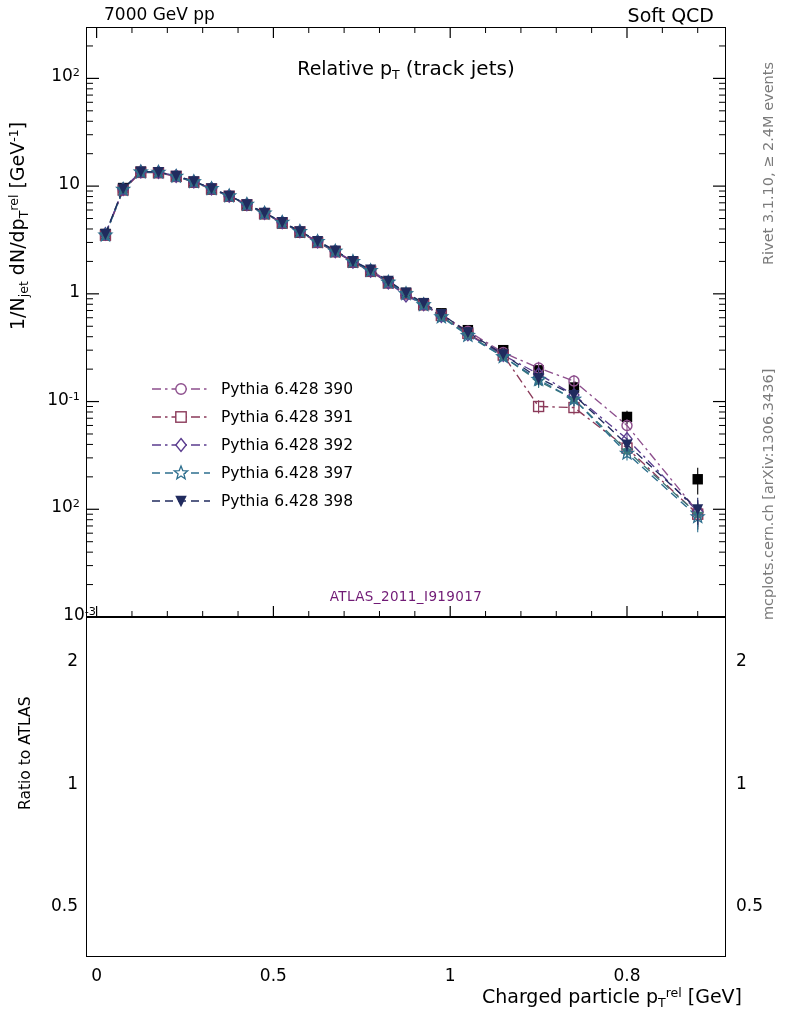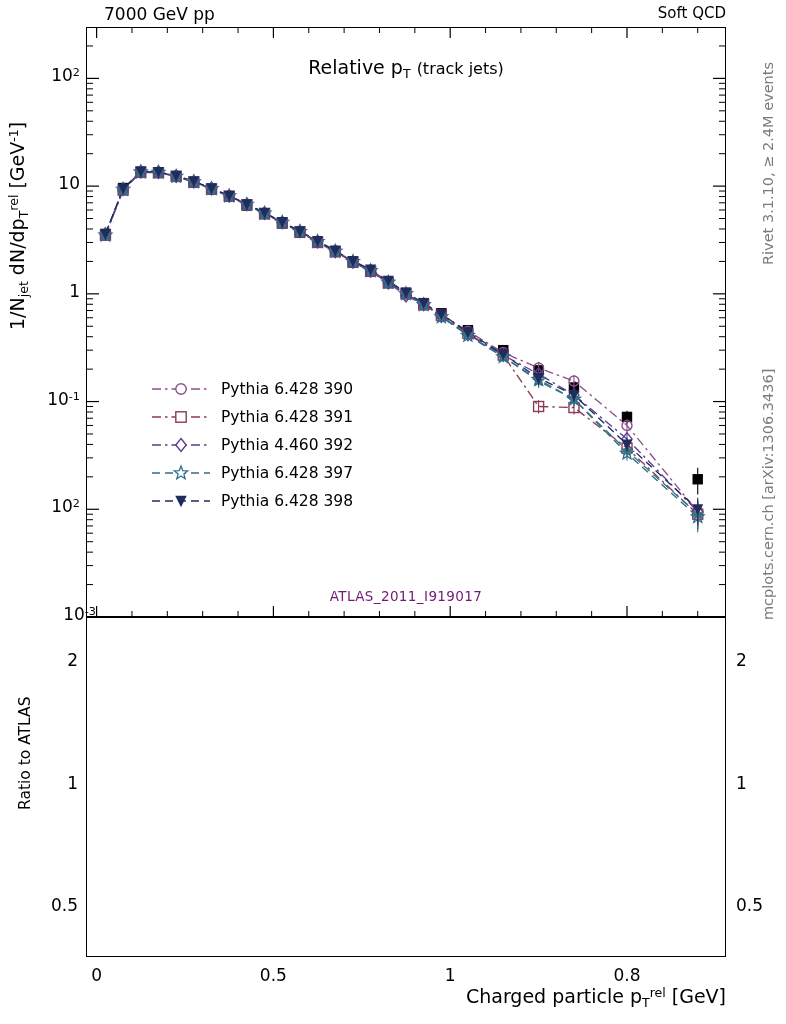--- a/index.html
+++ b/index.html
@@ -6,51 +6,51 @@
   body{
     width:786px;height:1024px;background:#ffffff;
     font-family:"DejaVu Sans", sans-serif;
     color:#000;overflow:hidden;position:relative;
   }
   .root{position:absolute;left:0;top:0;width:786px;height:1008px;}
 
   
   .hdr{position:absolute;left:86px;top:4px;width:640px;height:22px;}
   .hdr .l{position:absolute;left:18px;top:0;font-size:17px;}
-  .hdr .r{position:absolute;right:0;top:0;font-size:15px;}
+  .hdr .r{position:absolute;right:12px;top:0;font-size:19px;}
 
   
   .frame{position:absolute;border:1.3px solid #000;box-sizing:border-box;background:#fff;}
   #mainframe{left:86px;top:27px;width:640px;height:590px;}
   #ratioframe{left:86px;top:617px;width:640px;height:340px;}
 
   
   .rot{position:absolute;transform-origin:0 0;white-space:nowrap;}
   .rside{color:#7b7b7b;font-size:14.5px;}
 
   
   .tick{position:absolute;font-size:17px;white-space:nowrap;}
   .tickR{text-align:right;}
 
   
   .plottitle{position:absolute;left:86px;top:56px;width:640px;text-align:center;font-size:19px;}
-  .plottitle .sub{font-size:16px;}
+  .plottitle .sub{font-size:20px;}
   .watermark{position:absolute;left:86px;top:588px;width:640px;text-align:center;
              font-size:13.5px;color:#701a75;letter-spacing:.4px;}
 
   
   .legend{position:absolute;left:150px;top:375px;font-size:15.5px;}
   .legend .row{height:28px;display:flex;align-items:center;}
   .legend .mk{width:62px;height:22px;position:relative;margin-right:9px;}
   .legend .lb{white-space:nowrap;}
 
   
   #ylabel-main{position:absolute;left:6px;top:330px;font-size:19px;}
   #ylabel-ratio{position:absolute;left:16px;top:810px;font-size:15.5px;}
-  #xlabel{position:absolute;left:0;top:985px;width:726px;text-align:right;font-size:19px;}
+  #xlabel{position:absolute;left:0;top:985px;width:726px;text-align:right;font-size:19px;padding-left:16px;}
 
   sub{font-size:.66em;vertical-align:-.30em;}
   sup{font-size:.66em;vertical-align:.45em;}
   svg{display:block;}
   .nosel{user-select:none;}
 </style>
 </head>
 <body>
 
 <div class="root">
@@ -1723,21 +1723,21 @@
         </div>
         <div class="lb">Pythia 6.428 391</div>
       </div>
       <div class="row">
         <div class="mk">
           <svg width="62" height="22">
             <line x1="2" y1="11" x2="60" y2="11" stroke="#5b3d8f" stroke-width="1.4" stroke-dasharray="9,4,2.5,4"></line>
             <polygon points="31,4.5 36.2,11 31,17.5 25.8,11" fill="#fff" stroke="#5b3d8f" stroke-width="1.4"></polygon>
           </svg>
         </div>
-        <div class="lb">Pythia 4.460 392</div>
+        <div class="lb">Pythia 6.428 392</div>
       </div>
       <div class="row">
         <div class="mk">
           <svg width="62" height="22">
             <line x1="2" y1="11" x2="60" y2="11" stroke="#2e6f8e" stroke-width="1.4" stroke-dasharray="8,5"></line>
             <polygon points="31.00,3.98 32.77,8.56 37.68,8.83 33.87,11.93 35.13,16.68 31.00,14.02 26.87,16.68 28.13,11.93 24.32,8.83 29.23,8.56" fill="#fff" stroke="#2e6f8e" stroke-width="1.3"></polygon>
           </svg>
         </div>
         <div class="lb">Pythia 6.428 397</div>
       </div>

